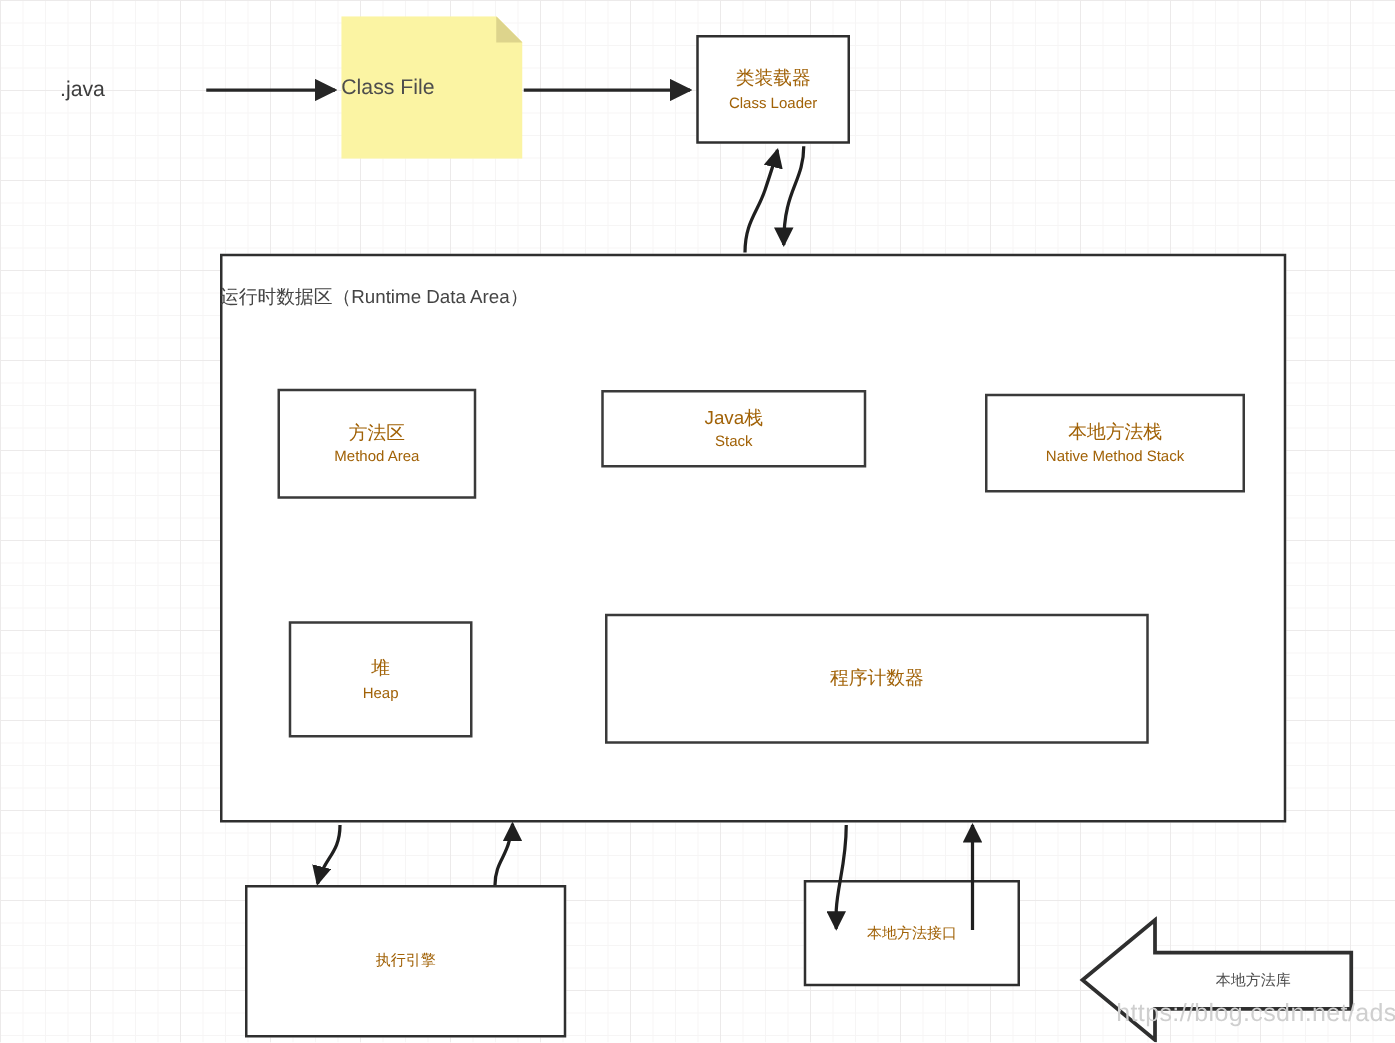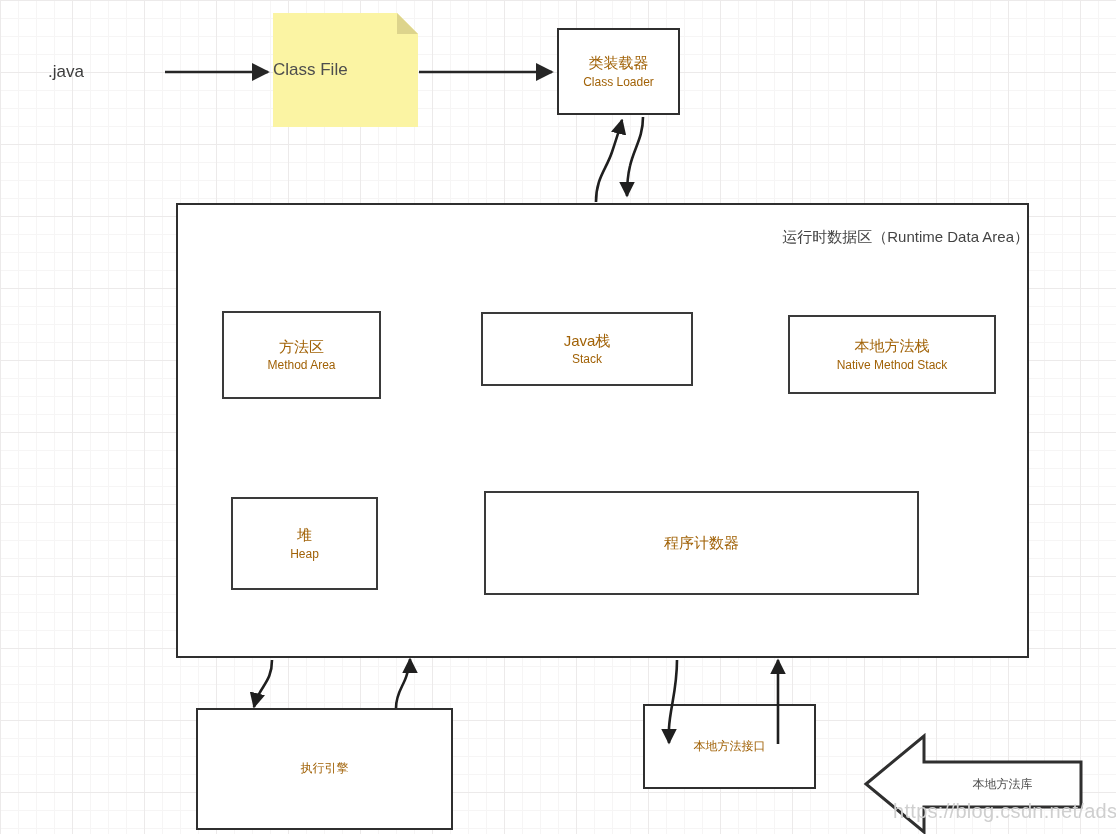--- a/index.html
+++ b/index.html
@@ -62,21 +62,21 @@
     color: #cfcfcf;
     letter-spacing: 0.3px;
     white-space: nowrap;
     font-family: "Liberation Sans", "DejaVu Sans", sans-serif;
   }
   #rda-title {
     position: absolute;
     left: 176px;
     top: 228px;
     width: 853px;
-    text-align: right;
+    text-align: left;
     font-size: 15px;
     color: #444444;
   }
   .fs15 { font-size: 15px; }
   .fs16 { font-size: 12px; }
   .fs17 { font-size: 17px; }
 </style>
 </head>
 <body>
 
@@ -100,21 +100,21 @@
   </div>
 
   <div class="node rect" style="left:176px; top:203px; width:853px; height:455px;"></div>
   <div id="rda-title">运行时数据区（Runtime Data Area）</div>
 
   <div class="node rect-thin" style="left:222px; top:311px; width:159px; height:88px; flex-direction:column;">
     <span class="fs15">方法区</span>
     <span class="fs16">Method Area</span>
   </div>
 
-  <div class="node rect-thin" style="left:481px; top:312px; width:212px; height:74px; flex-direction:column;">
+  <div class="node rect-thin" style="left:481px; top:312px; width:212px; height:62px; flex-direction:column;">
     <span class="fs15">Java栈</span>
     <span class="fs16">Stack</span>
   </div>
 
   <div class="node rect-thin" style="left:788px; top:315px; width:208px; height:79px; flex-direction:column;">
     <span class="fs15">本地方法栈</span>
     <span class="fs16">Native Method Stack</span>
   </div>
 
   <div class="node rect-thin" style="left:231px; top:497px; width:147px; height:93px; flex-direction:column;">

